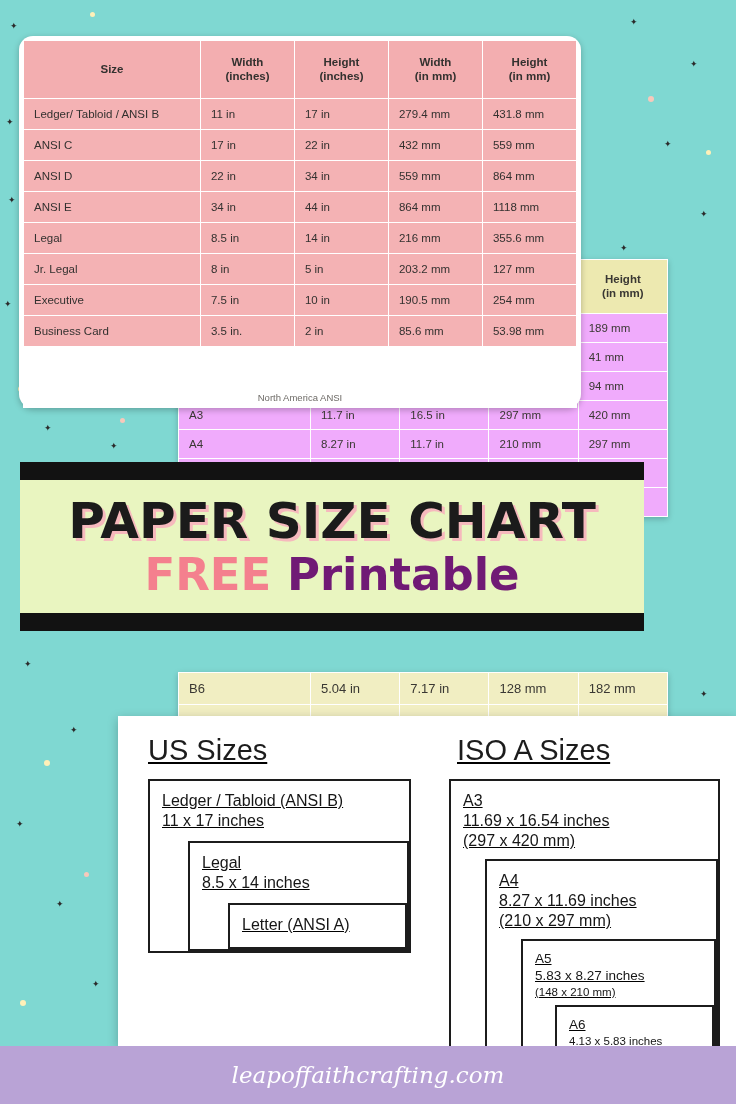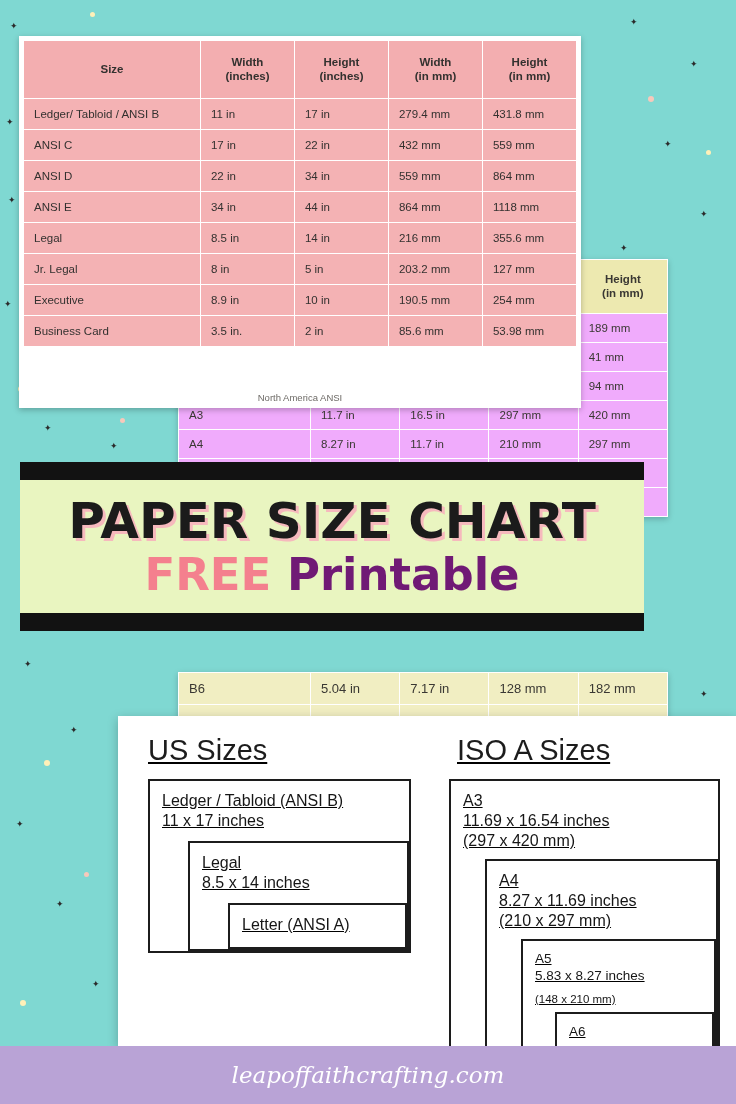--- a/index.html
+++ b/index.html
@@ -16,20 +16,21 @@
   .confetti { position:absolute; inset:0; pointer-events:none; }
   .dot { position:absolute; border-radius:50%; }
   .star { position:absolute; color:#2b2b2b; font-size:9px; line-height:9px; }
 
   
   .ansi-card {
     position:absolute; left:19px; top:36px; width:562px;
     background:#ffffff;
     box-shadow:0 2px 6px rgba(0,0,0,.25);
     padding:4px 4px 0 4px;
+    border-radius:14px;
   }
   table { border-collapse:collapse; width:100%; }
   .ansi-card td, .ansi-card th {
     border:1px solid #ffffff;
     font-size:11.5px;
     color:#33312f;
     padding:9px 10px;
     text-align:left;
     font-weight:normal;
   }
@@ -118,21 +119,21 @@
   .sheet-col { width:50%; padding:0 16px; }
   .sheet-h {
     font-size:29px; color:#1c1c1c; font-weight:normal;
     font-family:"Liberation Sans", sans-serif; margin:0 0 12px 14px;
   }
   .box {
     border:2px solid #1c1c1c; padding:10px 0 0 12px;
   }
   .box .lbl { font-size:16px; color:#161616; line-height:1.25; }
   .box .lbl.small { font-size:13.5px; }
-  .box .lbl.xsmall { font-size:11.5px;margin-top:7px; }
+  .box .lbl.xsmall { font-size:11.5px; }
   .us-1 { margin-left:14px; margin-top:0; }
   .us-2 { margin-left:26px; margin-top:10px; }
   .us-3 { margin-left:26px; margin-top:10px; }
   .iso-1 { margin-left:6px; }
   .iso-2 { margin-left:22px; margin-top:8px; }
   .iso-3 { margin-left:22px; margin-top:8px; }
   .iso-4 { margin-left:20px; margin-top:6px; }
   .pad-b { padding-bottom:12px; }
 
   
@@ -310,21 +311,21 @@
       </tr>
       <tr>
         <td>Jr. Legal</td>
         <td>8 in</td>
         <td>5 in</td>
         <td>203.2 mm</td>
         <td>127 mm</td>
       </tr>
       <tr>
         <td>Executive</td>
-        <td>8.9 in</td>
+        <td>7.5 in</td>
         <td>10 in</td>
         <td>190.5 mm</td>
         <td>254 mm</td>
       </tr>
       <tr>
         <td>Business Card</td>
         <td>3.5 in.</td>
         <td>2 in</td>
         <td>85.6 mm</td>
         <td>53.98 mm</td>

